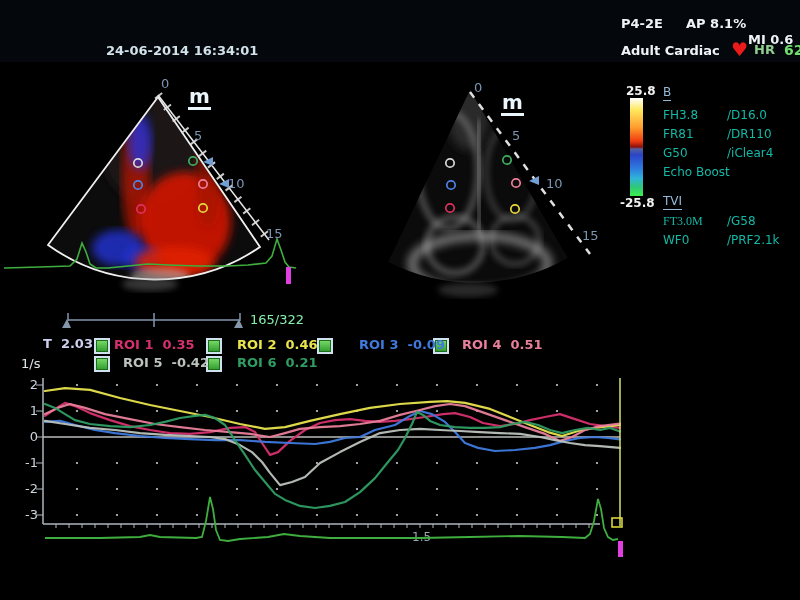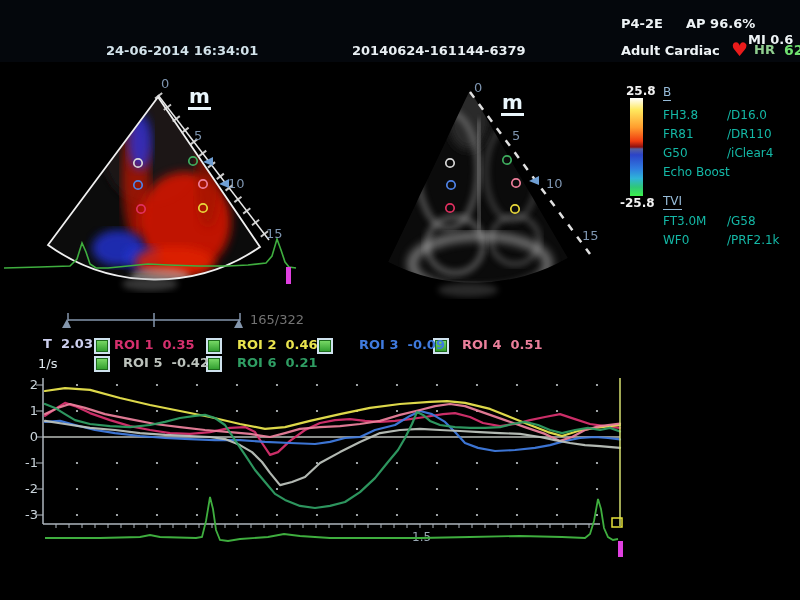--- a/index.html
+++ b/index.html
@@ -15,27 +15,27 @@
   .heart{font-size:19px;color:#ea1b1b;line-height:1;}
   .m-logo{font-size:20px;font-weight:bold;color:#eaf6fc;line-height:1;
           border-bottom:3px solid #eaf6fc;padding:0 1px 1px 1px;}
   .depth{font-size:13px;color:#7e95b0;}
   .cbar{position:absolute;left:630px;top:98px;width:13px;height:98px;
         background:linear-gradient(180deg,#ffffff 0%,#ffe95e 12%,#ff9d2e 30%,#f03c10 44%,#8c1010 50%,
         #55609e 52%,#2b43c8 58%,#2f7ce0 72%,#2fb4d8 82%,#2fc878 91%,#3cf04c 100%);}
   .cbar-lab{font-size:12px;font-weight:bold;color:#f2f2f2;}
   .param{font-size:12px;color:#14b8a6;}
   .param-h{font-size:12px;color:#96bbd8;border-bottom:1px solid #96bbd8;padding-bottom:1px;}
-  .frame{font-size:13px;color:#737373;}
+  .frame{font-size:13px;color:#86efac;}
   .meas{position:absolute;display:flex;gap:9px;font-size:13px;font-weight:bold;}
   .c-t{color:#cdd0ef;} .c-roi1{color:#d6306e;} .c-roi2{color:#e9e44e;}
   .c-roi3{color:#3f7ade;} .c-roi4{color:#ea7f9b;} .c-roi5{color:#bcc2bc;} .c-roi6{color:#2f9d63;}
   .chk{position:absolute;width:12px;height:12px;border:2px solid #cfe2ee;
        background:linear-gradient(180deg,#7ddd6a,#2c9a2c);box-shadow:inset 0 0 0 1px #1c6a1c;}
-  .ylab{font-size:13px;color:#dfe8ee;margin-left:17px;}
+  .ylab{font-size:13px;color:#dfe8ee;}
   svg.layer{position:absolute;left:0;top:0;pointer-events:none;}
   .mag{position:absolute;width:5px;background:#e040e0;}
 </style>
 </head>
 <body>
 
 <div class="screen">
 
   <div class="topbar"></div>
 
@@ -256,23 +256,22 @@
         <polyline points="45,414.1 60,407.1 70,404.0 85,407.9 105,414.1 130,419.1 155,424.0 180,427.1 205,430.0 230,432.1 250,433.9 270,437.0 285,433.1 300,428.9 320,427.1 340,426.1 360,424.0 380,420.9 400,414.9 420,410.0 435,406.1 450,404.0 465,406.1 485,413.1 505,420.1 525,427.1 545,433.9 560,440.9 572,437.0 585,430.0 600,426.1 620,423.7" fill="none" stroke="#ea7f9b" stroke-width="2.2" stroke-linejoin="round" stroke-linecap="round" opacity="0.95"></polyline>
         <polyline points="45,420.9 65,424.0 90,427.9 115,430.0 140,433.1 165,434.9 190,436.0 210,437.0 225,439.1 240,445.1 252,452.1 262,462.0 270,472.9 280,485.1 292,482.0 305,477.0 320,463.0 340,452.1 360,441.9 380,433.1 400,430.0 420,428.9 440,430.0 460,431.0 480,432.1 500,433.1 520,433.9 540,437.0 555,440.1 570,443.0 585,445.1 600,446.1 620,447.9" fill="none" stroke="#bcc2bc" stroke-width="2.2" stroke-linejoin="round" stroke-linecap="round" opacity="0.95"></polyline>
         <polyline points="45,404.0 55,407.9 65,414.1 75,420.1 90,424.0 110,426.1 130,427.1 150,425.0 165,421.9 180,418.0 195,415.9 205,414.9 215,418.0 225,425.0 235,440.1 245,454.9 255,470.0 265,482.0 275,493.9 285,499.9 300,505.9 315,508.0 330,505.9 345,502.0 360,492.1 375,478.1 388,462.0 398,450.0 405,438.0 412,424.0 417,412.0 423,414.9 430,420.9 440,425.0 455,427.1 470,427.9 485,427.9 500,427.1 512,424.0 525,421.9 538,425.0 550,430.0 562,433.1 575,430.0 588,427.9 600,430.0 610,427.9 620,431.5" fill="none" stroke="#2f9d63" stroke-width="2.2" stroke-linejoin="round" stroke-linecap="round" opacity="0.95"></polyline>
         <line x1="620" y1="378" x2="620" y2="526" stroke="#d6e070" stroke-width="1.5"></line>
         <rect x="612" y="518" width="10" height="9" fill="none" stroke="#e6e23a" stroke-width="1.5"></rect>
         <polyline points="45,538 100,538 140,537 150,535 160,537 196,538 202,537 206,521 210,497 213,509 216,530 220,540 228,541 240,539 268,537 284,534 300,536 330,538 420,538 470,537 520,536 562,537 585,538 590,534 594,521 598,499 601,509 604,528 608,537 613,540 618,539" fill="none" stroke="#3fae3f" stroke-width="1.8"></polyline>
       </g>
   </svg>
 
   <div class="abs dt" style="left:106px;top:43px;">24-06-2014 16:34:01</div>
-  <div class="abs dt" style="left:352px;top:43px;color:#e8eef2;">20140624-161144-6379</div>
   <div class="abs hdr" style="left:621px;top:16px;">P4-2E</div>
-  <div class="abs hdr" style="left:686px;top:16px;">AP 96.6%</div>
+  <div class="abs hdr" style="left:686px;top:16px;">AP 8.1%</div>
   <div class="abs hdr" style="left:748px;top:32px;text-align:center;">MI 0.6</div>
   <div class="abs hdr" style="left:621px;top:43px;">Adult Cardiac</div>
   <div class="abs heart" style="left:731px;top:40px;">♥</div>
   <div class="abs hr-label" style="left:754px;top:42px;">HR</div>
   <div class="abs hr-val" style="left:776px;top:42px;">62</div>
 
   <div class="abs m-logo" style="left:188px;top:86px;">m</div>
   <div class="abs m-logo" style="left:501px;top:92px;">m</div>
   <span class="abs depth" style="left:161px;top:76px;">0</span>
   <span class="abs depth" style="left:194px;top:128px;">5</span>
@@ -289,21 +288,21 @@
 
   <span class="abs param-h" style="left:663px;top:85px;">B</span>
   <span class="abs param" style="left:663px;top:108px;">FH3.8</span>
   <span class="abs param" style="left:727px;top:108px;">/D16.0</span>
   <span class="abs param" style="left:663px;top:127px;">FR81</span>
   <span class="abs param" style="left:727px;top:127px;">/DR110</span>
   <span class="abs param" style="left:663px;top:146px;">G50</span>
   <span class="abs param" style="left:727px;top:146px;">/iClear4</span>
   <span class="abs param" style="left:663px;top:165px;">Echo Boost</span>
   <span class="abs param-h" style="left:663px;top:194px;">TVI</span>
-  <span class="abs param" style="left:663px;top:214px;">FT3.0M</span>
+  <span class="abs param" style="left:663px;top:214px;font-family:Liberation Serif, serif;">FT3.0M</span>
   <span class="abs param" style="left:727px;top:214px;">/G58</span>
   <span class="abs param" style="left:663px;top:233px;">WF0</span>
   <span class="abs param" style="left:727px;top:233px;">/PRF2.1k</span>
 
   <span class="abs frame" style="left:250px;top:312px;">165/322</span>
 
   <div class="meas c-t" style="left:43px;top:336px;">
     <span>T</span>
     <span>2.03</span>
   </div>

